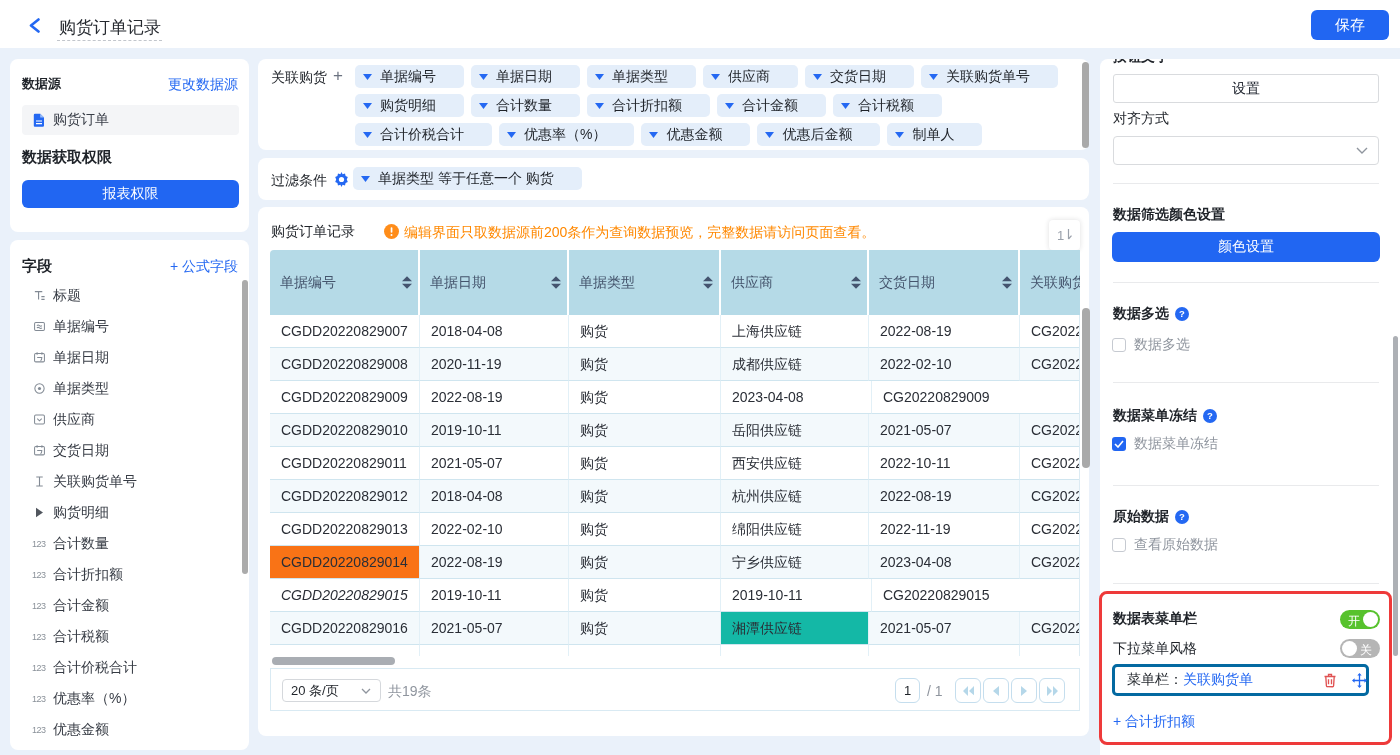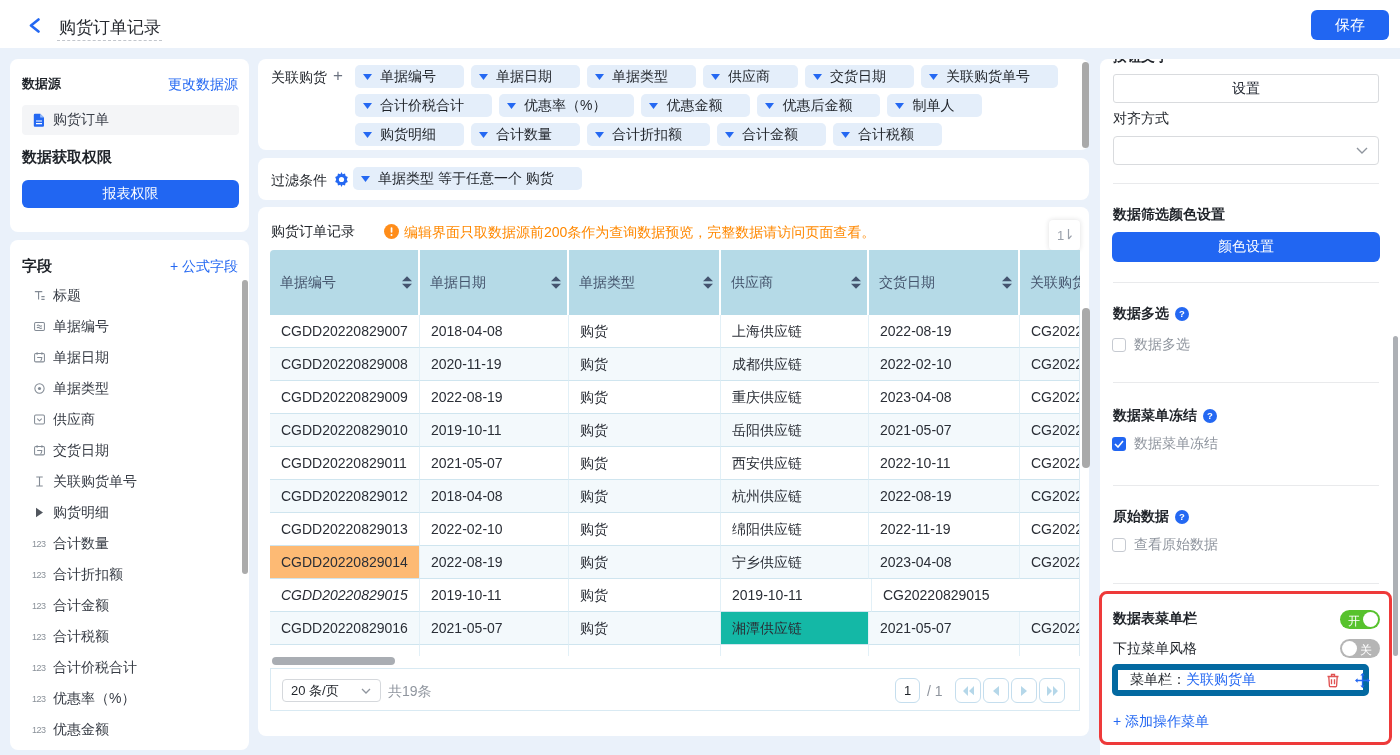--- a/index.html
+++ b/index.html
@@ -123,40 +123,40 @@
           <path d="M0 0h9L4.5 6z" fill="#2468f2"></path>
         </svg>单据类型</span><span class="chip"><svg width="9" height="6" viewBox="0 0 9 6">
           <path d="M0 0h9L4.5 6z" fill="#2468f2"></path>
         </svg>供应商</span><span class="chip"><svg width="9" height="6" viewBox="0 0 9 6">
           <path d="M0 0h9L4.5 6z" fill="#2468f2"></path>
         </svg>交货日期</span><span class="chip"><svg width="9" height="6" viewBox="0 0 9 6">
           <path d="M0 0h9L4.5 6z" fill="#2468f2"></path>
         </svg>关联购货单号</span></div>
 <div style="white-space:nowrap;font-size:0"><span class="chip"><svg width="9" height="6" viewBox="0 0 9 6">
           <path d="M0 0h9L4.5 6z" fill="#2468f2"></path>
+        </svg>购货明细</span><span class="chip"><svg width="9" height="6" viewBox="0 0 9 6">
+          <path d="M0 0h9L4.5 6z" fill="#2468f2"></path>
+        </svg>合计数量</span><span class="chip"><svg width="9" height="6" viewBox="0 0 9 6">
+          <path d="M0 0h9L4.5 6z" fill="#2468f2"></path>
+        </svg>合计折扣额</span><span class="chip"><svg width="9" height="6" viewBox="0 0 9 6">
+          <path d="M0 0h9L4.5 6z" fill="#2468f2"></path>
+        </svg>合计金额</span><span class="chip"><svg width="9" height="6" viewBox="0 0 9 6">
+          <path d="M0 0h9L4.5 6z" fill="#2468f2"></path>
+        </svg>合计税额</span></div>
+<div style="white-space:nowrap;font-size:0"><span class="chip"><svg width="9" height="6" viewBox="0 0 9 6">
+          <path d="M0 0h9L4.5 6z" fill="#2468f2"></path>
         </svg>合计价税合计</span><span class="chip"><svg width="9" height="6" viewBox="0 0 9 6">
           <path d="M0 0h9L4.5 6z" fill="#2468f2"></path>
         </svg>优惠率（%）</span><span class="chip"><svg width="9" height="6" viewBox="0 0 9 6">
           <path d="M0 0h9L4.5 6z" fill="#2468f2"></path>
         </svg>优惠金额</span><span class="chip"><svg width="9" height="6" viewBox="0 0 9 6">
           <path d="M0 0h9L4.5 6z" fill="#2468f2"></path>
         </svg>优惠后金额</span><span class="chip"><svg width="9" height="6" viewBox="0 0 9 6">
           <path d="M0 0h9L4.5 6z" fill="#2468f2"></path>
         </svg>制单人</span></div>
-<div style="white-space:nowrap;font-size:0"><span class="chip"><svg width="9" height="6" viewBox="0 0 9 6">
-          <path d="M0 0h9L4.5 6z" fill="#2468f2"></path>
-        </svg>购货明细</span><span class="chip"><svg width="9" height="6" viewBox="0 0 9 6">
-          <path d="M0 0h9L4.5 6z" fill="#2468f2"></path>
-        </svg>合计数量</span><span class="chip"><svg width="9" height="6" viewBox="0 0 9 6">
-          <path d="M0 0h9L4.5 6z" fill="#2468f2"></path>
-        </svg>合计折扣额</span><span class="chip"><svg width="9" height="6" viewBox="0 0 9 6">
-          <path d="M0 0h9L4.5 6z" fill="#2468f2"></path>
-        </svg>合计金额</span><span class="chip"><svg width="9" height="6" viewBox="0 0 9 6">
-          <path d="M0 0h9L4.5 6z" fill="#2468f2"></path>
-        </svg>合计税额</span></div>
 </div>
 <div class="card" style="left:258px;top:158px;width:831px;height:42px"></div>
 <div class="abs" style="left:271px;top:172px;font-size:14px">过滤条件</div>
 <svg class="abs" style="left:334px;top:172px" width="15" height="15" viewBox="0 0 15 15">
     <g fill="#2468f2">
       <path d="M7.5 0l1.1 2.2 2.4-.6.6 2.4L13.8 5l-1 2.5 1 2.5-2.2 1-.6 2.4-2.4-.6-1.1 2.2-1.1-2.2-2.4.6-.6-2.4L1.2 10l1-2.5-1-2.5 2.2-1 .6-2.4 2.4.6z"></path>
     </g>
     <circle cx="7.5" cy="7.5" r="2.6" fill="#fff"></circle>
   </svg>
 <div class="abs" style="left:353px;top:167px"><span class="chip" style="margin:0"><svg width="9" height="6" viewBox="0 0 9 6">
@@ -210,21 +210,20 @@
 <div class="bcell" style="width:149px;background:#f3f9fc;">2020-11-19</div>
 <div class="bcell" style="width:152px;background:#f3f9fc;">购货</div>
 <div class="bcell" style="width:148px;background:#f3f9fc;">成都供应链</div>
 <div class="bcell" style="width:151px;background:#f3f9fc;">2022-02-10</div>
 <div class="bcell" style="width:220px;background:#f3f9fc;">CG20220829008</div>
 </div>
 <div style="display:flex;height:33px;width:940px;background:#fff;">
 <div class="bcell" style="width:150px;background:#fff;">CGDD20220829009</div>
 <div class="bcell" style="width:149px;background:#fff;">2022-08-19</div>
 <div class="bcell" style="width:152px;background:#fff;">购货</div>
-<div class="bcell" style="width:148px;background:#fff;">重庆供应链</div>
 <div class="bcell" style="width:151px;background:#fff;">2023-04-08</div>
 <div class="bcell" style="width:220px;background:#fff;">CG20220829009</div>
 </div>
 <div style="display:flex;height:33px;width:940px;background:#f3f9fc;">
 <div class="bcell" style="width:150px;background:#f3f9fc;">CGDD20220829010</div>
 <div class="bcell" style="width:149px;background:#f3f9fc;">2019-10-11</div>
 <div class="bcell" style="width:152px;background:#f3f9fc;">购货</div>
 <div class="bcell" style="width:148px;background:#f3f9fc;">岳阳供应链</div>
 <div class="bcell" style="width:151px;background:#f3f9fc;">2021-05-07</div>
 <div class="bcell" style="width:220px;background:#f3f9fc;">CG20220829010</div>
@@ -247,21 +246,21 @@
 </div>
 <div style="display:flex;height:33px;width:940px;background:#fff;">
 <div class="bcell" style="width:150px;background:#fff;">CGDD20220829013</div>
 <div class="bcell" style="width:149px;background:#fff;">2022-02-10</div>
 <div class="bcell" style="width:152px;background:#fff;">购货</div>
 <div class="bcell" style="width:148px;background:#fff;">绵阳供应链</div>
 <div class="bcell" style="width:151px;background:#fff;">2022-11-19</div>
 <div class="bcell" style="width:220px;background:#fff;">CG20220829013</div>
 </div>
 <div style="display:flex;height:33px;width:940px;background:#f3f9fc;">
-<div class="bcell" style="width:150px;background:#fdba74;">CGDD20220829014</div>
+<div class="bcell" style="width:150px;background:#f97316;">CGDD20220829014</div>
 <div class="bcell" style="width:149px;background:#f3f9fc;">2022-08-19</div>
 <div class="bcell" style="width:152px;background:#f3f9fc;">购货</div>
 <div class="bcell" style="width:148px;background:#f3f9fc;">宁乡供应链</div>
 <div class="bcell" style="width:151px;background:#f3f9fc;">2023-04-08</div>
 <div class="bcell" style="width:220px;background:#f3f9fc;">CG20220829014</div>
 </div>
 <div style="display:flex;height:33px;width:940px;background:#fff;">
 <div class="bcell" style="width:150px;background:#fff;font-style:italic;">CGDD20220829015</div>
 <div class="bcell" style="width:149px;background:#fff;">2019-10-11</div>
 <div class="bcell" style="width:152px;background:#fff;">购货</div>
@@ -355,25 +354,25 @@
 <div class="rlabel" style="top:610px">数据表菜单栏</div>
 <div class="abs" style="left:1340px;top:610px;width:40px;height:19px;background:#57c22d;border-radius:10px;color:#fff;font-size:12px">
     <span style="position:absolute;left:8px;top:3px">开</span>
     <span style="position:absolute;right:2px;top:2px;width:15px;height:15px;background:#fff;border-radius:50%"></span>
   </div>
 <div class="abs" style="left:1113px;top:640px;font-size:14px">下拉菜单风格</div>
 <div class="abs" style="left:1340px;top:639px;width:40px;height:19px;background:#b5b5b5;border-radius:10px;color:#fff;font-size:12px">
     <span style="position:absolute;left:2px;top:2px;width:15px;height:15px;background:#fff;border-radius:50%"></span>
     <span style="position:absolute;right:8px;top:3px">关</span>
   </div>
-<div class="abs" style="left:1112px;top:664px;width:257px;height:32px;border:6px solid #0369a1;border-radius:5px;display:flex;align-items:center;font-size:14px;padding-left:12px">菜单栏：<span class="blue">关联购货单</span><svg width="14" height="15" viewBox="0 0 14 15" style="position:absolute;left:208px">
+<div class="abs" style="left:1112px;top:664px;width:257px;height:32px;border:3px solid #0369a1;border-radius:5px;display:flex;align-items:center;font-size:14px;padding-left:12px">菜单栏：<span class="blue">关联购货单</span><svg width="14" height="15" viewBox="0 0 14 15" style="position:absolute;left:208px">
       <g stroke="#e05252" stroke-width="1.35" fill="none">
         <path d="M1.5 3.5h11M5.5 3.2V1.5h3v1.7M2.8 3.8l.6 9a1 1 0 0 0 1 .9h5.2a1 1 0 0 0 1-.9l.6-9M5.5 6.2v5M8.5 6.2v5"></path>
       </g>
     </svg><svg width="15" height="15" viewBox="0 0 15 15" style="position:absolute;left:237px">
       <g stroke="#2468f2" stroke-width="1.3" fill="none">
         <path d="M7.5 1.5v12M1.5 7.5h12"></path>
       </g>
       <g fill="#2468f2">
         <path d="M7.5 0L5.3 2.6h4.4zM7.5 15l-2.2-2.6h4.4zM0 7.5l2.6-2.2v4.4zM15 7.5l-2.6-2.2v4.4z"></path>
       </g>
     </svg></div>
-<div class="abs blue" style="left:1113px;top:713px;font-size:14px">+ 添加操作菜单</div>
+<div class="abs blue" style="left:1113px;top:713px;font-size:14px">+ 合计折扣额</div>
 <div class="abs" style="left:1393px;top:336px;width:5px;height:320px;background:#adb0b5;border-radius:3px"></div>
 </body></html>

